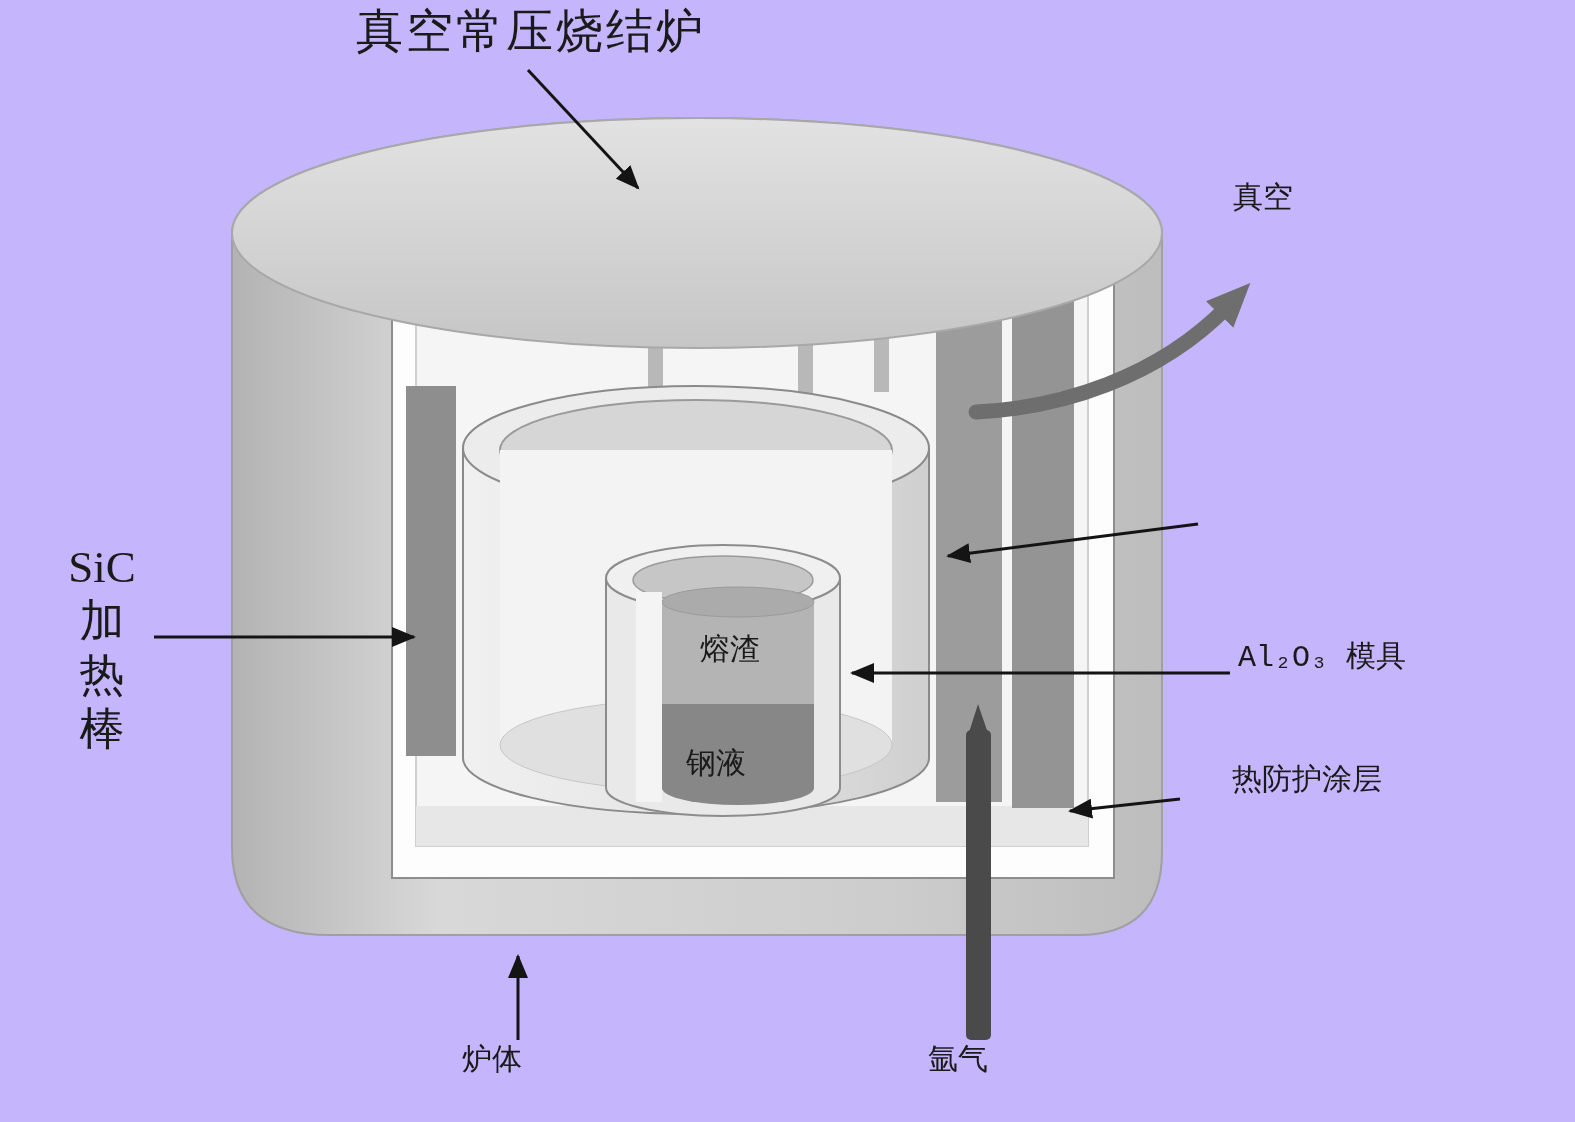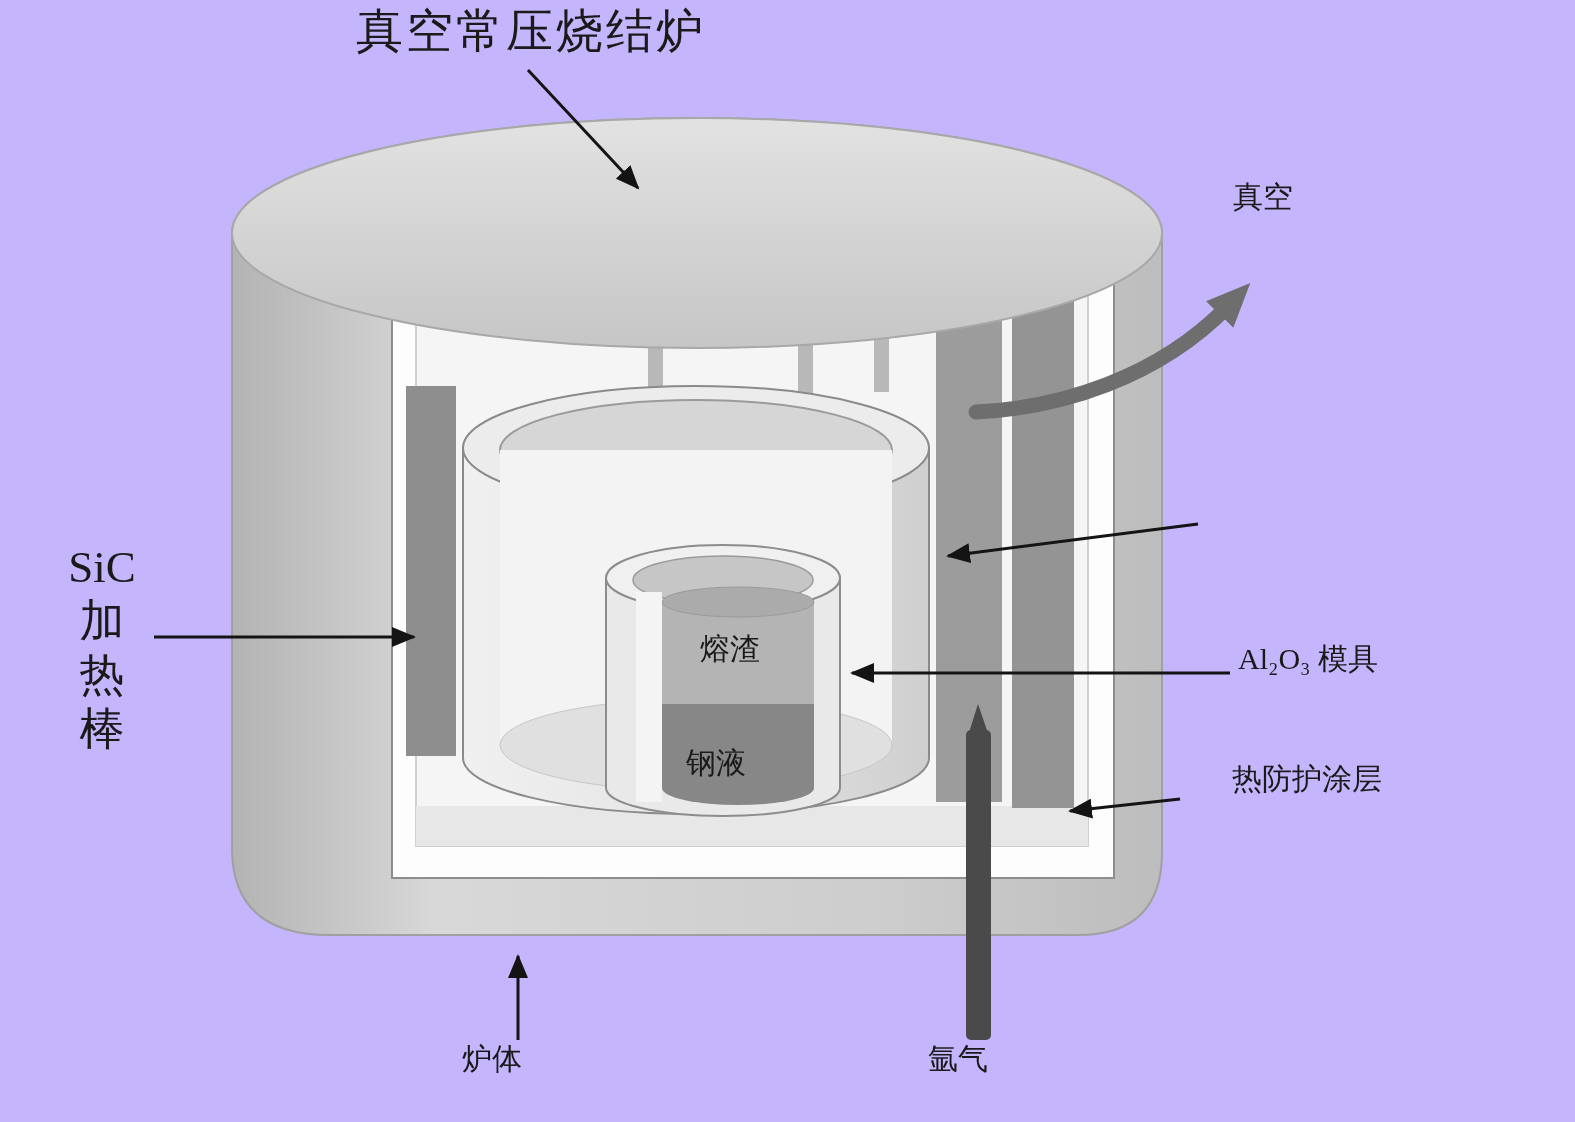--- a/index.html
+++ b/index.html
@@ -106,21 +106,21 @@
     <line x1="1180" y1="799" x2="1070" y2="811" stroke="#141414" stroke-width="3" marker-end="url(#arrow-black)"></line>
     <line x1="154" y1="637" x2="414" y2="637" stroke="#141414" stroke-width="3" marker-end="url(#arrow-black)"></line>
     <line x1="518" y1="1040" x2="518" y2="956" stroke="#141414" stroke-width="3" marker-end="url(#arrow-black)"></line>
   </svg>
 
   <div class="lbl lbl-title" style="left:356px;top:6px;">真空常压烧结炉</div>
 
   <div class="lbl" style="left:1233px;top:180px;">真空</div>
 
 
-  <div class="lbl" style="left:1238px;top:642px;">Al₂O₃ 模具</div>
+  <div class="lbl" style="left:1238px;top:642px;font-family:Liberation Mono, monospace;">Al₂O₃ 模具</div>
 
   <div class="lbl" style="left:1232px;top:762px;">热防护涂层</div>
 
   <div class="lbl lbl-sic" style="left:36px;top:540px;">SiC
 加
 热
 棒</div>
 
   <div class="lbl" style="left:672px;top:632px;margin-left:28px;">熔渣</div>
 

